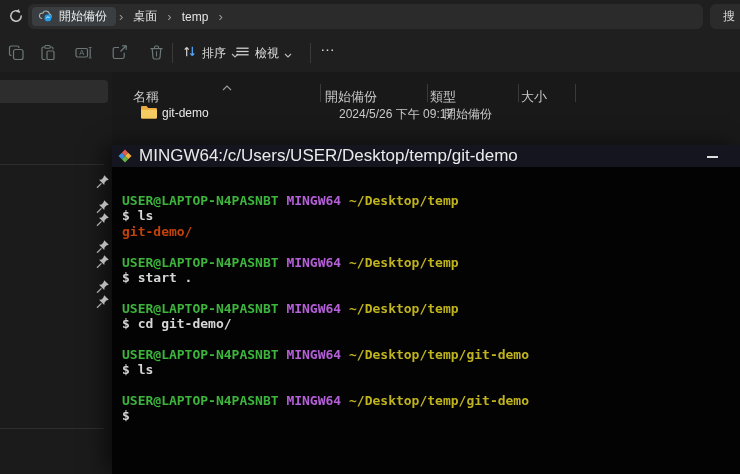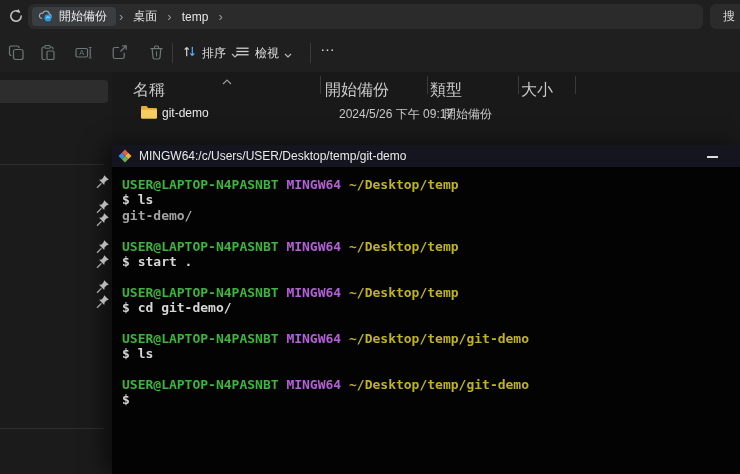--- a/index.html
+++ b/index.html
@@ -28,43 +28,43 @@
   .tb-group{position:absolute;top:8px;height:24px;display:flex;align-items:center;gap:5px;cursor:default;}
   .tb-sort{left:182px}.tb-view{left:235px}
   .tb-label{font-size:12px;color:#e0e0e0;}
   .tb-more{position:absolute;left:320px;top:4px;font-size:15px;letter-spacing:1px;color:#d8d8d8;}
   
   .navpane{position:absolute;left:0;top:72px;width:112px;height:402px;background:#1b1b1b;border-right:1px solid #262626;}
   .nav-highlight{position:absolute;left:0;top:8px;width:108px;height:23px;background:#2d2d2d;border-radius:0 4px 4px 0;}
   .nav-sep{position:absolute;left:0;width:104px;height:1px;background:#2e2e2e;}
   .nav-sep1{top:92px}.nav-sep2{top:356px}
   .filepane{position:absolute;left:112px;top:72px;width:628px;height:402px;background:#191919;}
-  .header-row{position:absolute;left:0;top:0;width:628px;height:26px;font-size:16px;color:#c9c9c9;}
+  .header-row{position:absolute;left:0;top:8px;width:628px;height:26px;font-size:13px;color:#c9c9c9;}
   .hcell{position:absolute;top:8px;white-space:nowrap;cursor:default;}
   .h-name{left:21px}.h-date{left:213px}.h-type{left:318px}.h-size{left:409px}
   .h-caret{position:absolute;left:110px;top:-1px;width:10px;height:6px;}
   .hsep{position:absolute;top:4px;width:1px;height:18px;background:#3a3a3a;}
   .hs1{left:208px}.hs2{left:315px}.hs3{left:406px}.hs4{left:463px}
   .file-row{position:absolute;left:16px;top:28px;width:628px;height:26px;font-size:12px;cursor:default;}
   .f-icon{position:absolute;left:12px;top:5px;width:18px;height:14px;}
   .f-name{position:absolute;left:34px;top:6px;color:#e9e9e9;}
   .f-date{position:absolute;left:211px;top:6px;color:#c9c9c9;}
   .f-type{position:absolute;left:316px;top:6px;color:#c9c9c9;}
   
   .terminal{position:absolute;left:112px;top:145px;width:628px;height:329px;background:#030303;
     box-shadow:-8px 0 20px rgba(0,0,0,.55);}
   .term-titlebar{position:relative;height:22px;background:#15151f;display:flex;align-items:center;padding-left:6px;gap:7px;}
   .term-icon{width:14px;height:14px;flex:0 0 auto;}
-  .term-title{font-size:12px;color:#eaeaea;white-space:nowrap;}
+  .term-title{font-size:17px;color:#eaeaea;white-space:nowrap;}
   .term-min{position:absolute;right:22px;top:11px;width:11px;height:2px;background:#dedede;cursor:pointer;}
   .term-body{padding:10px 8px 0 10px;font-family:"DejaVu Sans Mono",monospace;font-size:13px;
-    font-weight:bold;line-height:15.4px;white-space:pre;}
+    font-weight:bold;line-height:15.4px;white-space:pre;margin-top:16px;}
   .tline{height:15.4px;}
   .c-user{color:#3db53d}.c-host{color:#b55fd8}.c-path{color:#c0b41e}
-  .c-cmd{color:#d6d6d6;font-weight:bold}.c-dir{color:#a3a3a3}
+  .c-cmd{color:#d6d6d6;font-weight:bold}.c-dir{color:#c2410c}
   
   .pin{position:absolute;left:96px;width:14px;height:15px;z-index:6;}
   .pin1{top:174px}.pin2{top:199px}.pin3{top:212px}.pin4{top:239px}
   .pin5{top:254px}.pin6{top:279px}.pin7{top:294px}
 </style>
 </head>
 <body>
 
 <div class="topbar">
   <span class="refresh">

